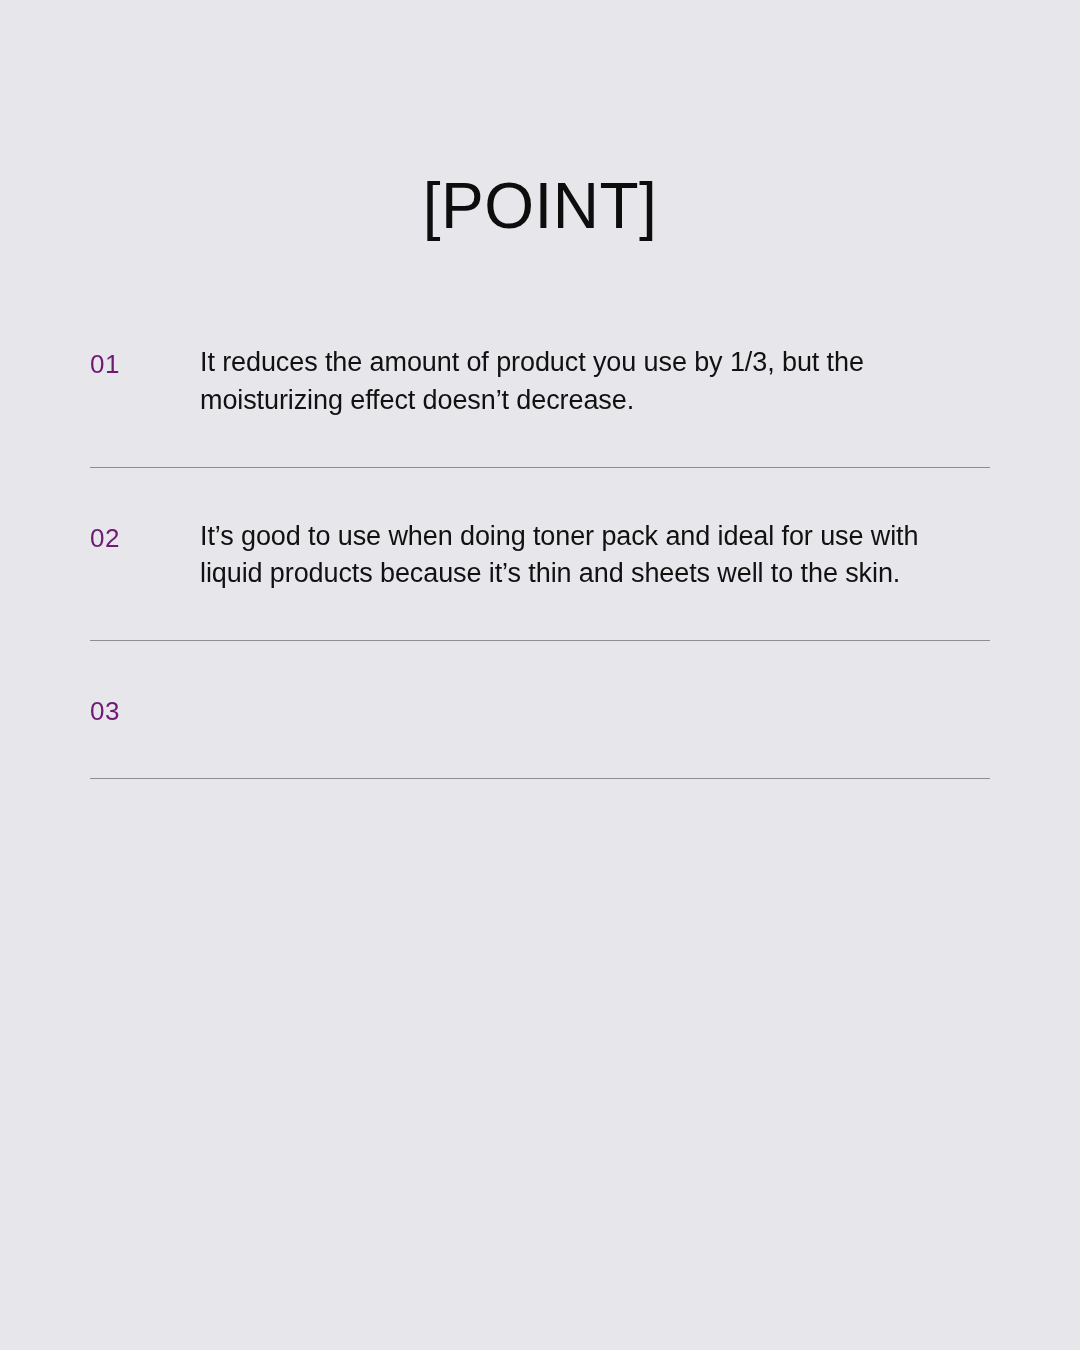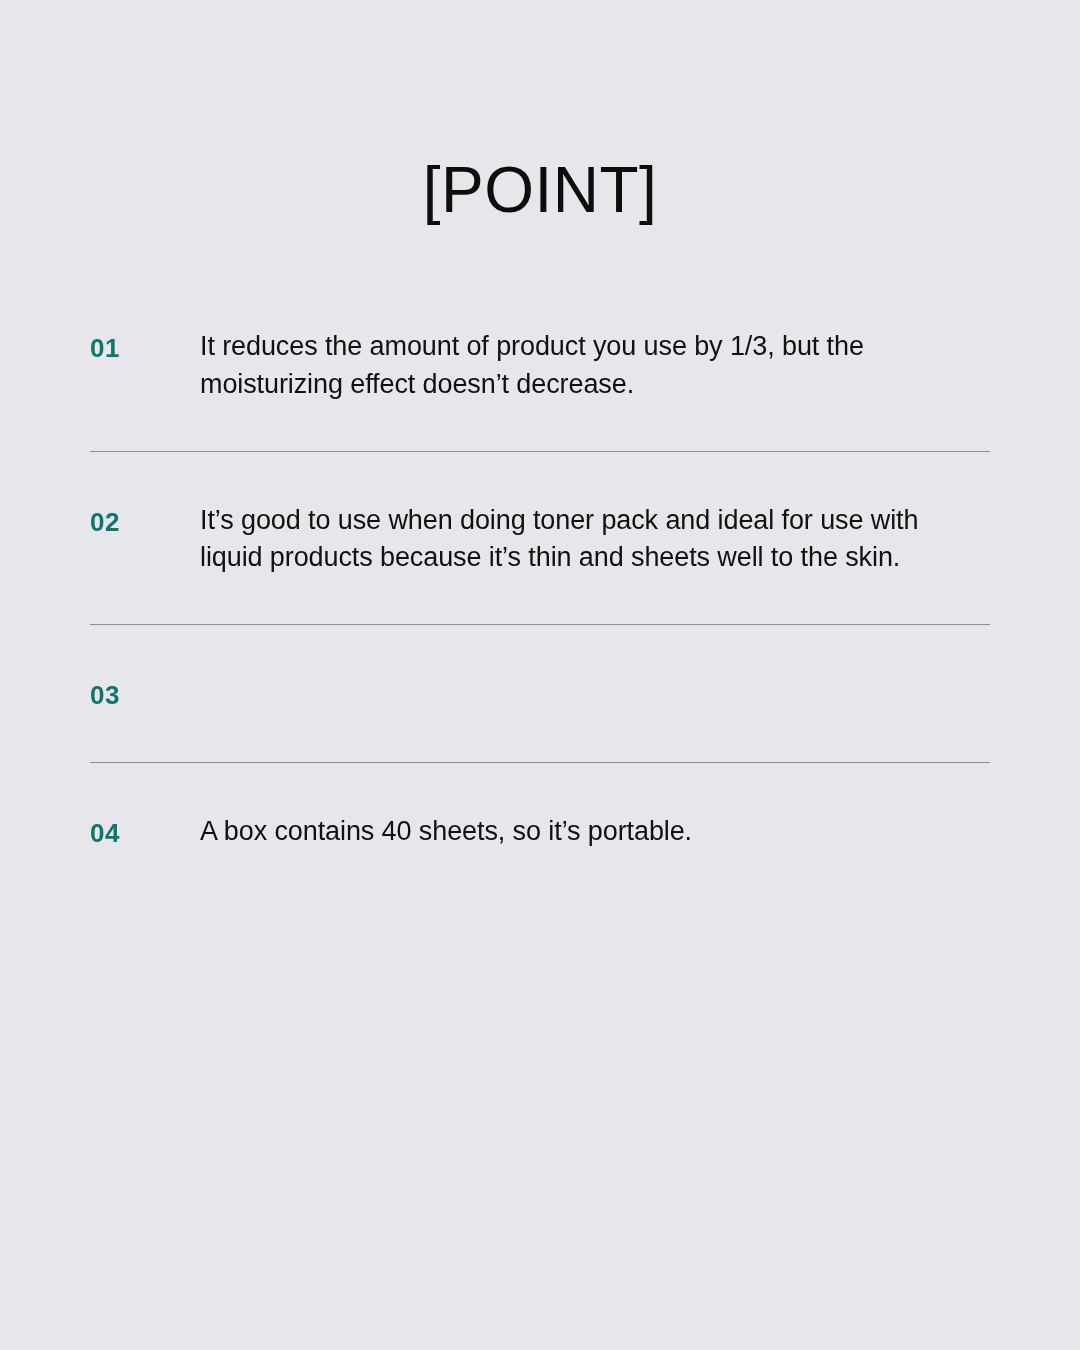--- a/index.html
+++ b/index.html
@@ -19,39 +19,39 @@
     width: 1080px;
     height: 1350px;
     box-sizing: border-box;
   }
   .title {
     text-align: center;
     font-size: 64px;
     font-weight: 400;
     letter-spacing: 0.5px;
     color: #0d0d0d;
-    margin: 0;
+    margin: 16px;
     padding-top: 155px;
     line-height: 1.1;
   }
   .points {
     margin-top: 103px;
     padding: 0 90px;
   }
   .point-row {
     display: flex;
     align-items: flex-start;
     padding: 0;
   }
   .point-num {
     width: 110px;
     flex: 0 0 110px;
     font-size: 26px;
-    font-weight: 700;
-    color: #0f766e;
+    font-weight: 400;
+    color: #701a75;
     letter-spacing: 0.5px;
     line-height: 1.42;
     padding-top: 2px;
   }
   .point-text {
     flex: 1 1 auto;
     font-size: 27px;
     line-height: 1.38;
     color: #111111;
     padding-right: 30px;
@@ -101,21 +101,15 @@
     <div class="sp-2"></div>
 
     <div class="point-row">
       <div class="point-num">03</div>
     </div>
 
     <div class="sp-1"></div>
     <div class="divider"></div>
     <div class="sp-2"></div>
 
-    <div class="point-row">
-      <div class="point-num">04</div>
-      <div class="point-text">
-        <span>A box contains 40 sheets, so </span><b>it’s portable.</b>
-      </div>
-    </div>
 
   </div>
 </div>
 
 </body></html>

